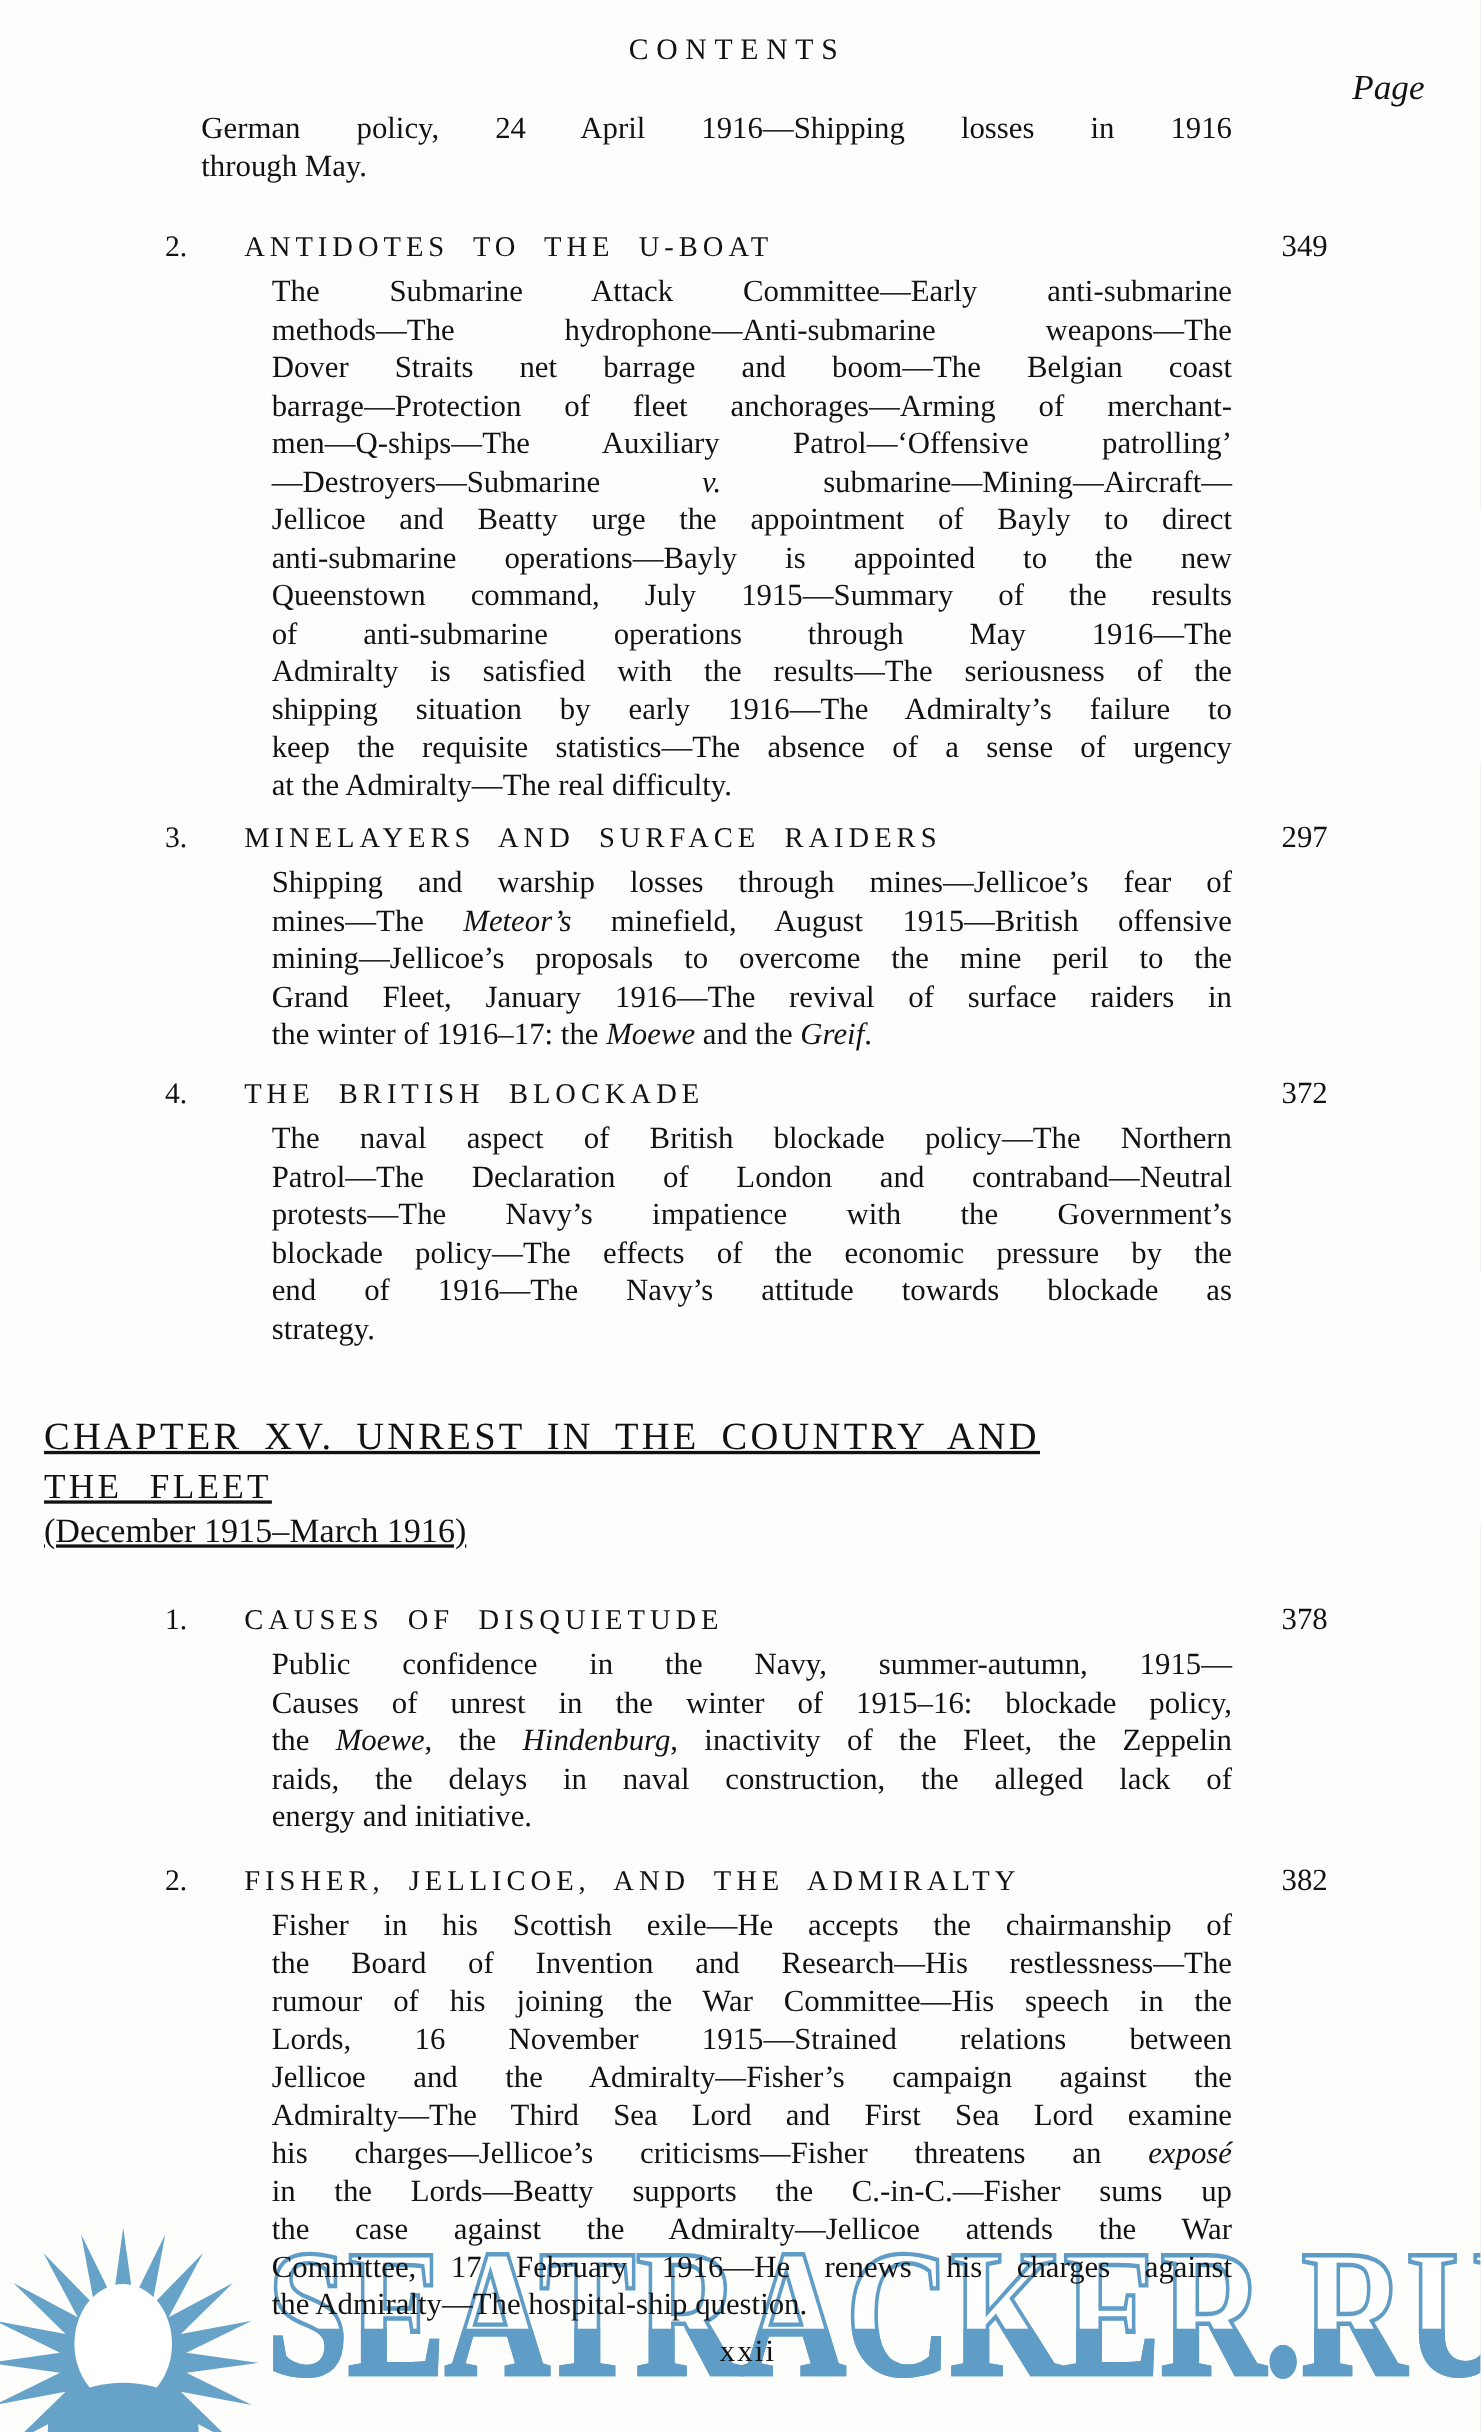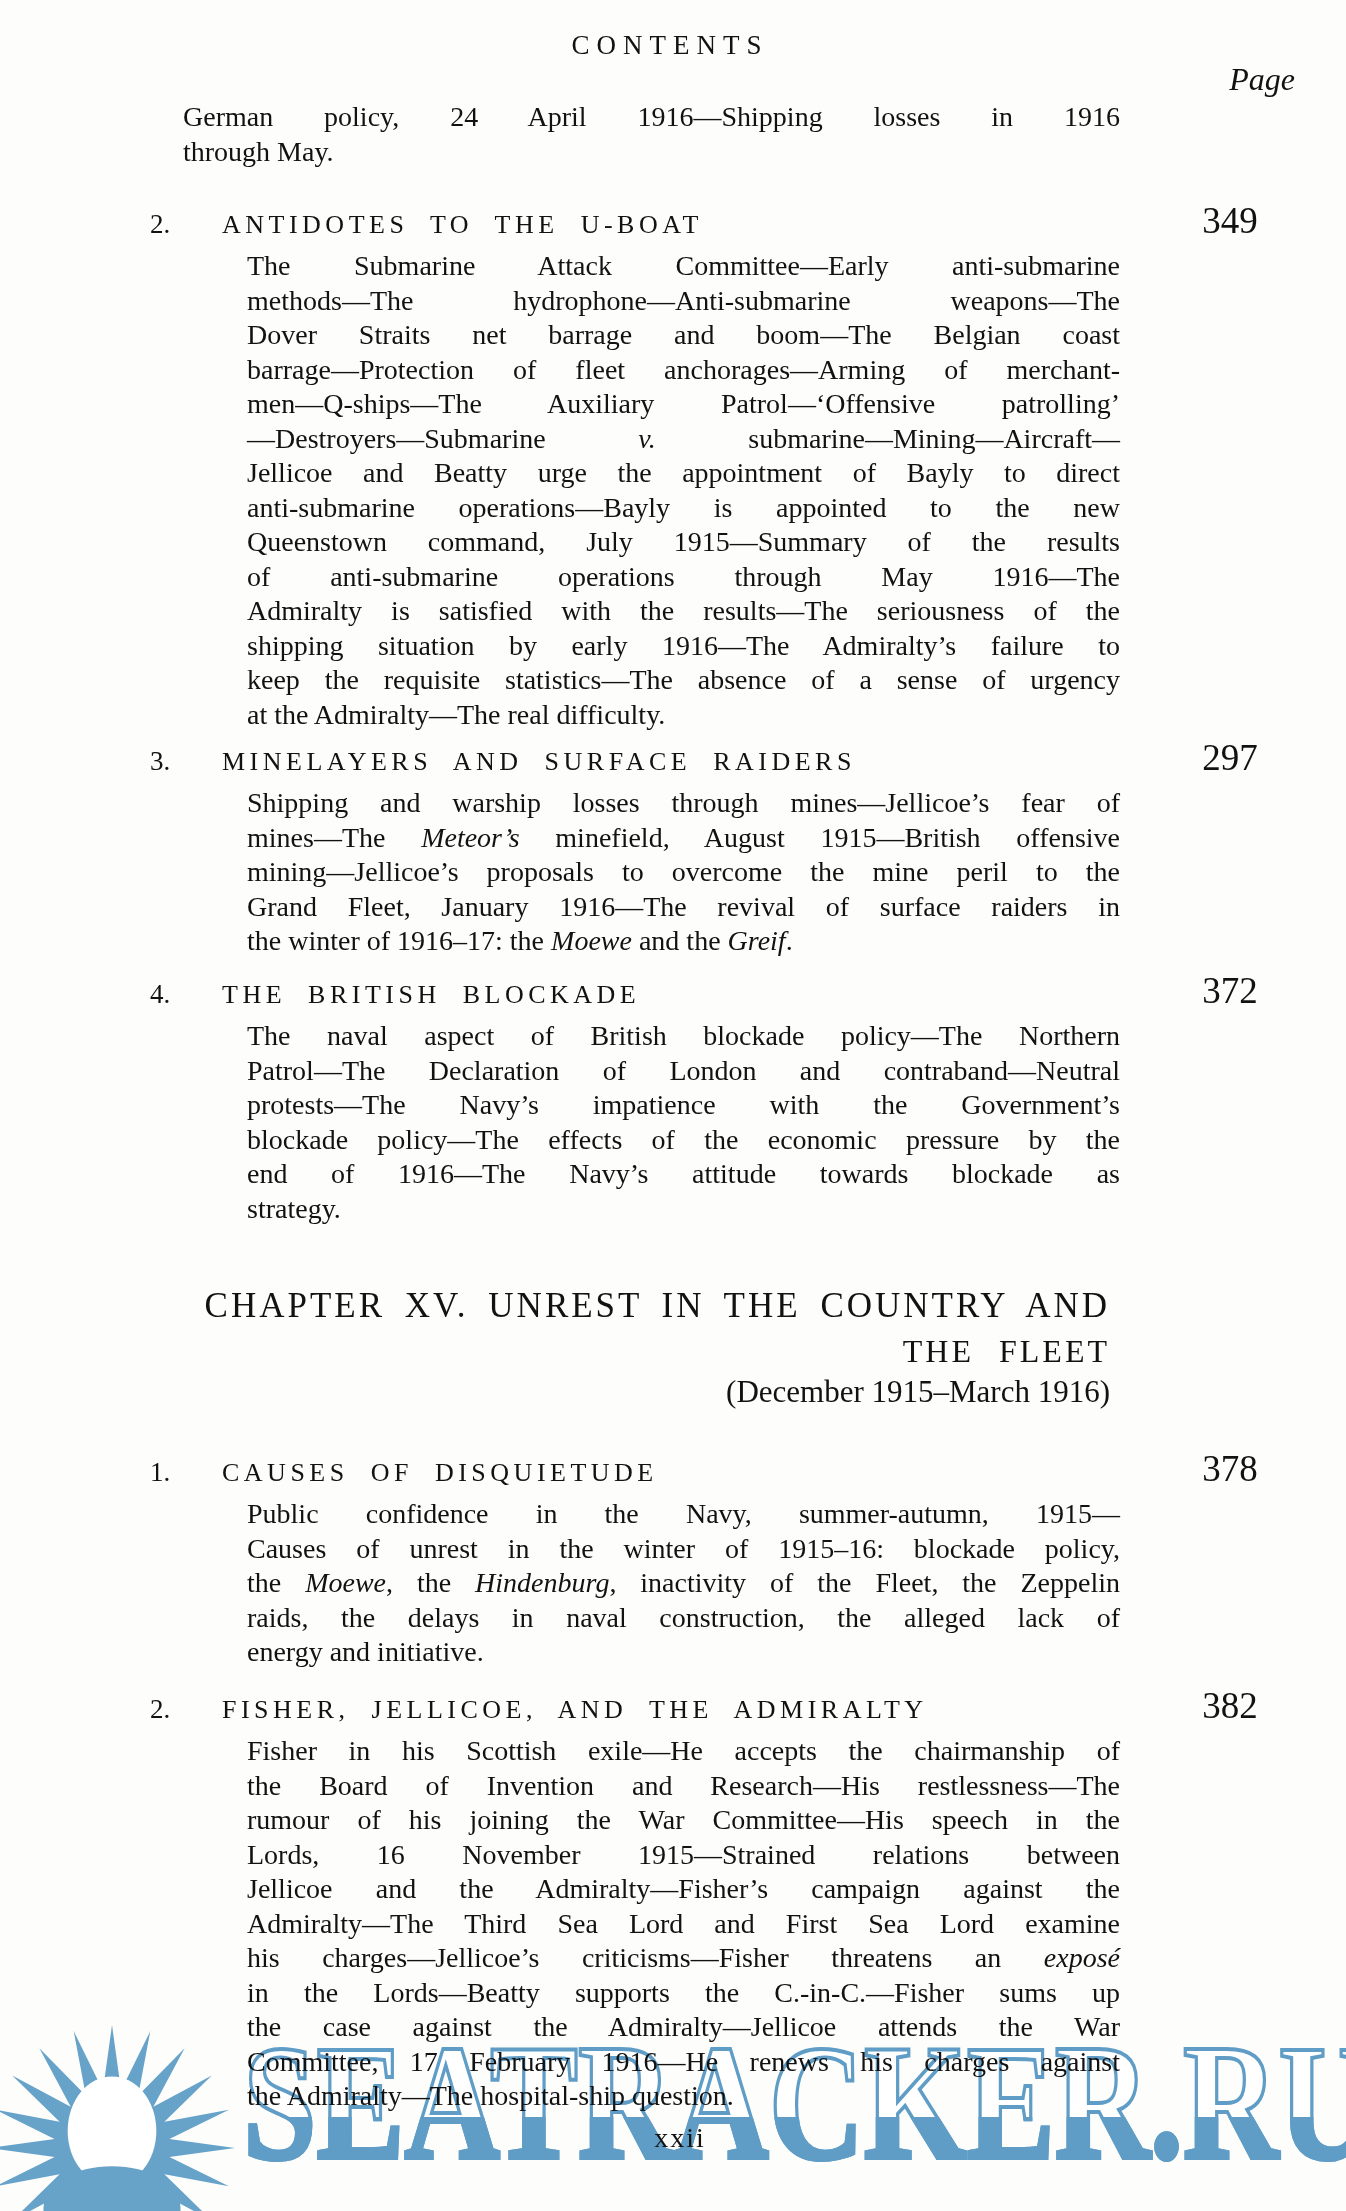--- a/index.html
+++ b/index.html
@@ -29,25 +29,25 @@
   .intro-para{left:183px;top:100px;width:937px;}
 
   .bl{text-align:justify;text-align-last:justify;text-justify:inter-word;}
   .bl.last{text-align-last:left;}
   .it{font-style:italic;}
 
   .entry{position:absolute;left:150px;width:1145px;}
   .entry-head{display:flex;align-items:baseline;line-height:34px;}
   .entry-head .num{width:72px;font-size:27px;flex:0 0 auto;}
   .entry-head .title{flex:1 1 auto;font-size:26px;letter-spacing:4.5px;word-spacing:11px;margin-top:12px;}
-  .entry-head .pagenum{flex:0 0 auto;width:130px;text-align:center;font-size:37px;}
+  .entry-head .pagenum{flex:0 0 auto;width:130px;text-align:left;font-size:28px;}
   .entry-body{margin-top:7px;margin-left:97px;width:873px;font-size:28px;line-height:34.5px;}
 
   .chapter-heading{
-    position:absolute;left:40px;top:1282px;width:1070px;text-align:right;
+    position:absolute;left:40px;top:1282px;width:1070px;text-align:left;text-decoration:underline;
   }
   .chapter-line1{font-size:35px;line-height:48px;letter-spacing:3px;word-spacing:8px;}
   .chapter-line2{font-size:32px;line-height:42px;letter-spacing:3px;word-spacing:14px;}
   .chapter-line3{font-size:31px;line-height:40px;}
 
   .footer-folio{
     position:absolute;left:150px;top:2122px;width:1060px;
     text-align:center;font-size:28px;letter-spacing:2px;
   }
 

